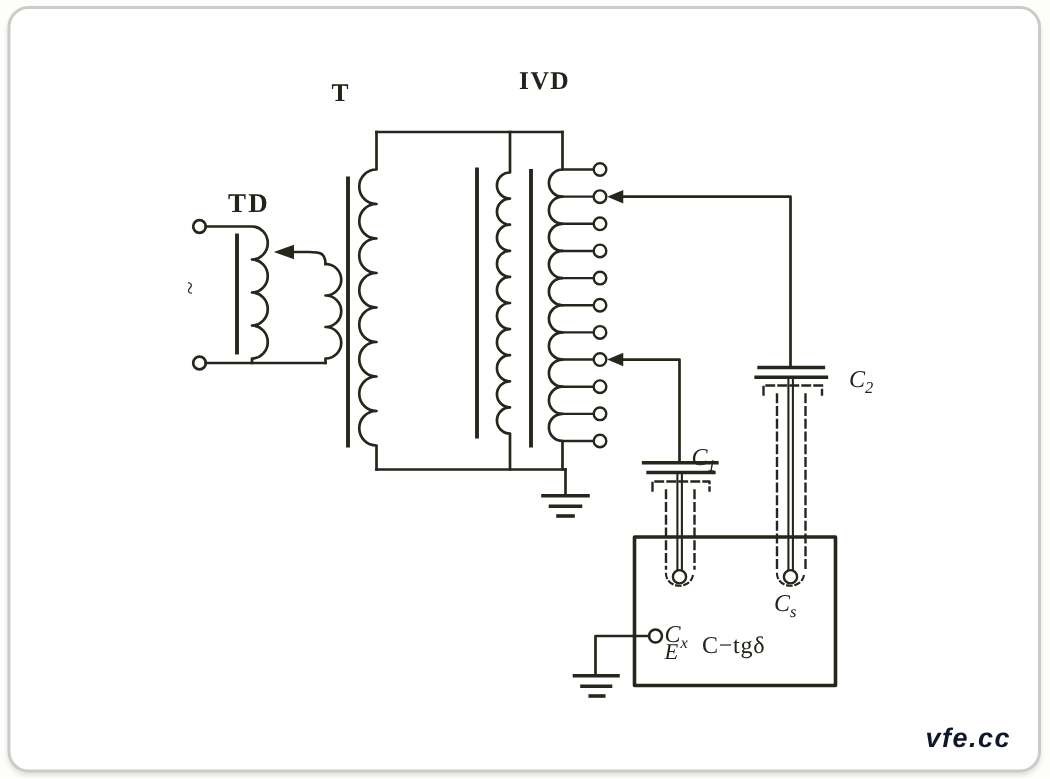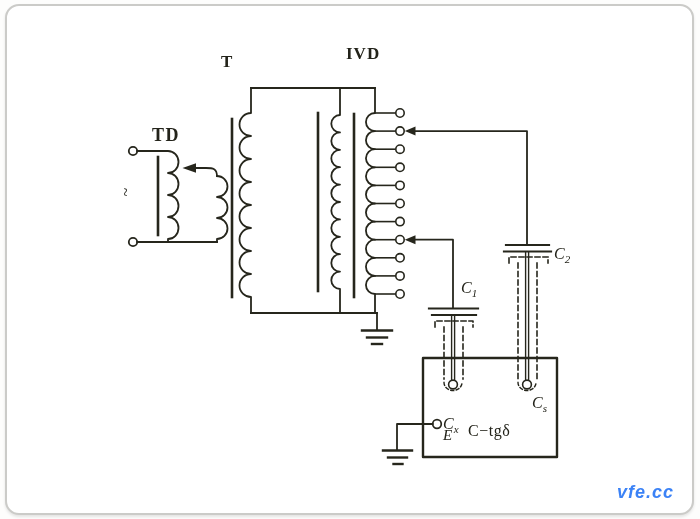--- a/index.html
+++ b/index.html
@@ -5,30 +5,30 @@
   html,body{margin:0;padding:0;background:#fdfdfc;width:700px;height:519px;overflow:hidden;}
   .stage{position:relative;width:700px;height:519px;font-family:"Liberation Serif","DejaVu Serif",serif;}
   .card{position:absolute;left:5px;top:4px;width:685px;height:507px;background:#ffffff;
         border:2px solid #cbcbc8;border-radius:14px;box-shadow:0 2px 3px rgba(0,0,0,.10);}
   svg.schematic{position:absolute;left:0;top:0;width:700px;height:519px;}
   .lbl{position:absolute;color:#23231a;white-space:nowrap;line-height:1;}
   .lbl-td{left:152px;top:105px;font-size:18px;font-weight:700;letter-spacing:1.5px;margin-top:21px;}
   .lbl-t{left:221px;top:53px;font-size:17px;font-weight:700;}
   .lbl-ivd{left:346px;top:45px;font-size:17px;font-weight:700;letter-spacing:1px;}
   .lbl-cap{font-size:16px;font-style:italic;}
-  .lbl-c1{left:461px;top:280px;}
-  .lbl-c2{left:554px;top:246px;text-align:center;}
+  .lbl-c1{left:461px;top:298px;}
+  .lbl-c2{left:566px;top:246px;text-align:center;}
   .lbl-cx{left:443px;top:416px;}
-  .lbl-cs{left:532px;top:395px;}
+  .lbl-cs{left:516px;top:395px;}
   .lbl-e{left:443px;top:428px;font-size:15px;font-style:italic;}
   .lbl-bridge{left:468px;top:423px;font-size:16px;letter-spacing:.5px;}
   .lbl-src{left:121px;top:184px;font-size:16px;transform:rotate(90deg);}
   .sub{font-size:11px;font-style:italic;vertical-align:-4px;}
   .watermark{position:absolute;left:617px;top:482px;font-size:18px;font-weight:700;font-style:italic;
-             color:#3b82f6;letter-spacing:1px;font-family:"Liberation Sans",sans-serif;}
+             color:#0f172a;letter-spacing:1px;font-family:"Liberation Sans",sans-serif;}
 </style>
 </head>
 <body>
 
 <div class="stage">
   <div class="card"></div>
 
   <svg class="schematic" viewBox="0 0 700 519">
     <g stroke="#26261c" fill="none" stroke-width="1.8" stroke-linecap="square" stroke-linejoin="round">
 

